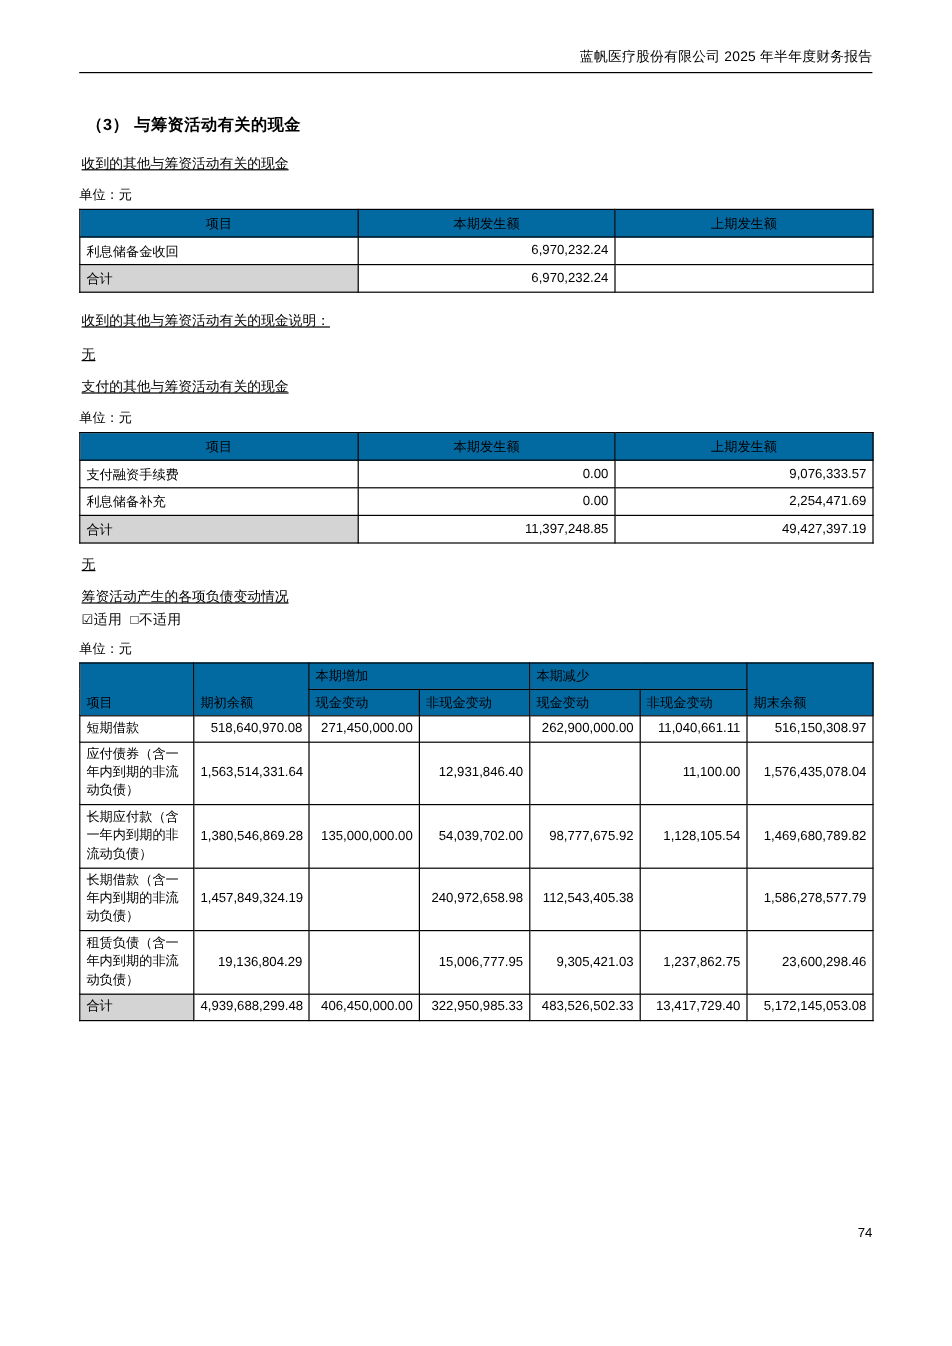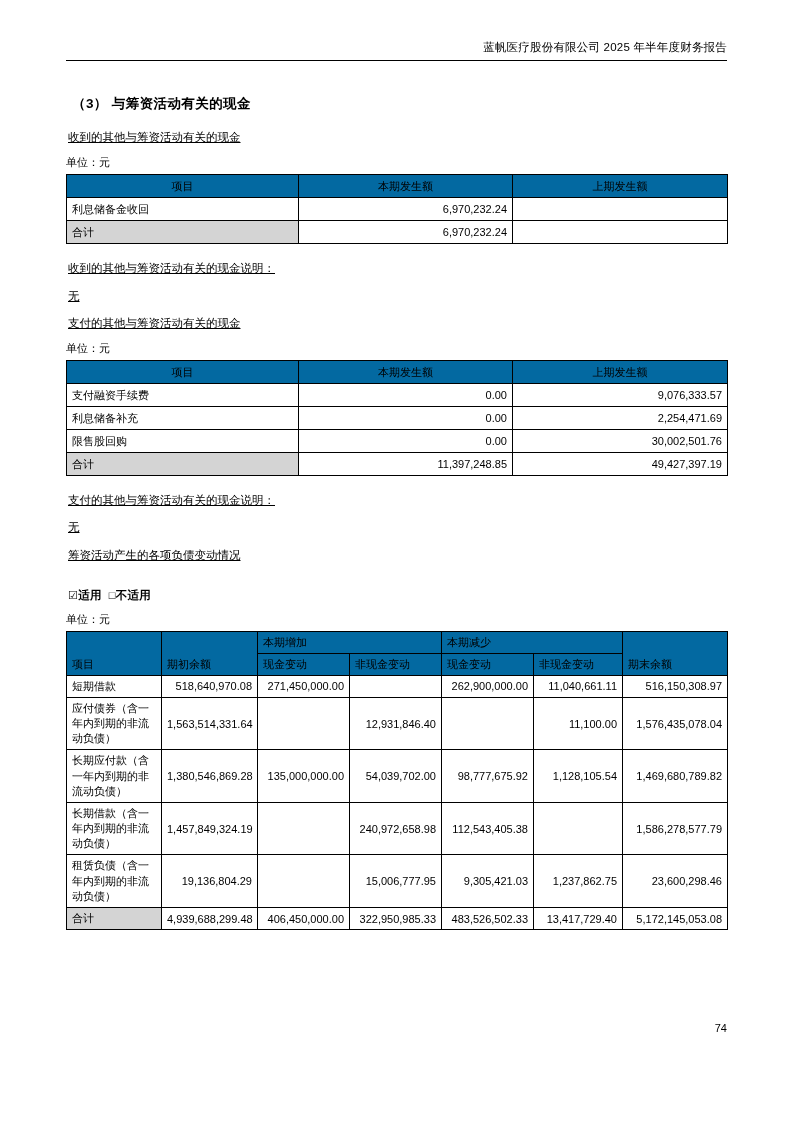--- a/index.html
+++ b/index.html
@@ -48,23 +48,22 @@
     text-decoration: underline;
   }
   .para.tight { margin-top: 10px; }
   .unit {
     font-size: 11px;
     text-align: left;
     margin: 9px 0 4px 0;
   }
   .checkline {
     font-size: 11.5px;
-    margin: 24px 0 0 2px;
+    margin: 1px 0 0 2px;
     letter-spacing: 0.3px;
-    font-weight: bold;
   }
   .checkline .cb { font-size: 11px; }
 
   
   table.fin {
     border-collapse: collapse;
     width: 100%;
     table-layout: fixed;
     font-size: 11px;
   }
@@ -177,33 +176,27 @@
         <td class="lbl">支付融资手续费</td>
         <td class="num">0.00</td>
         <td class="num">9,076,333.57</td>
       </tr>
       <tr>
         <td class="lbl">利息储备补充</td>
         <td class="num">0.00</td>
         <td class="num">2,254,471.69</td>
       </tr>
       <tr>
-        <td class="lbl">限售股回购</td>
-        <td class="num">0.00</td>
-        <td class="num">30,002,501.76</td>
-      </tr>
-      <tr>
         <td class="lbl shade">合计</td>
         <td class="num">11,397,248.85</td>
         <td class="num">49,427,397.19</td>
       </tr>
     </tbody>
   </table>
 
-  <div class="para">支付的其他与筹资活动有关的现金说明：</div>
   <div class="para tight">无</div>
 
   <div class="para tight">筹资活动产生的各项负债变动情况</div>
 
   <div class="checkline">
     <span class="cb">☑</span><span>适用</span>
     &nbsp;<span class="cb">□</span><span>不适用</span>
   </div>
 
   <div class="unit">单位：元</div>

